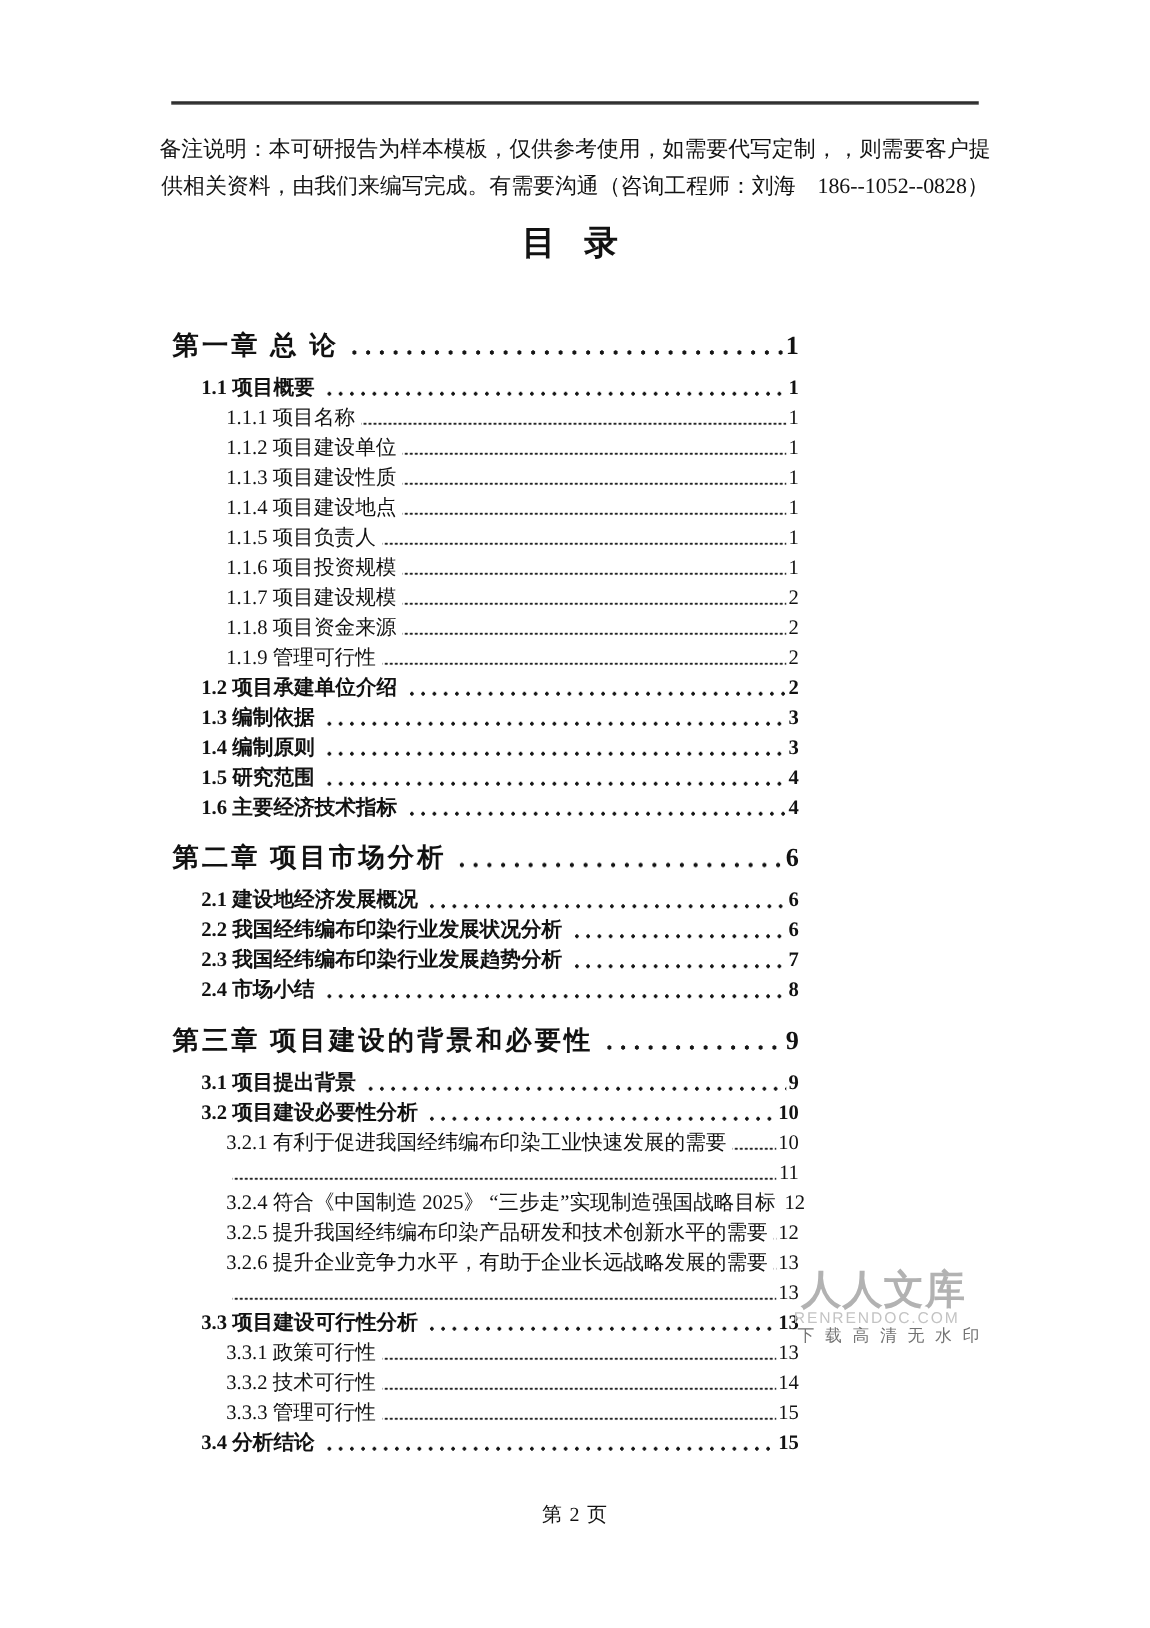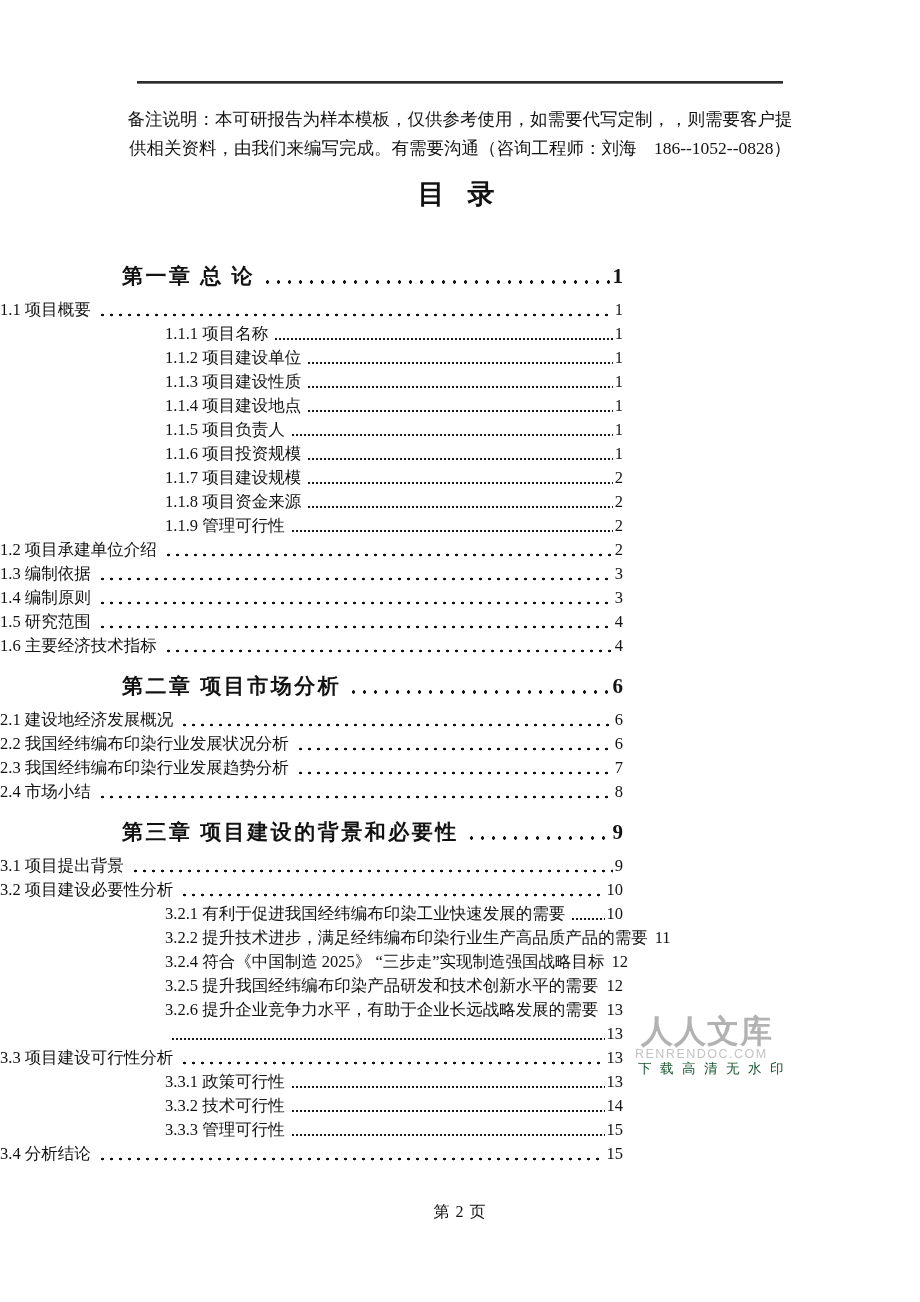--- a/index.html
+++ b/index.html
@@ -22,21 +22,21 @@
     font-size:17.5px; line-height:29px;
     text-align:center;
   }
   .toc-title {
     position:absolute; left:0; top:176px; width:100%;
     margin:0;
     font-size:27px; font-weight:bold;
     letter-spacing:8px;
     text-align:center;
   }
-  .toc { position:absolute; left:0; top:248px; width:760px; }
+  .toc { position:absolute; left:16px; top:248px; width:760px; }
   .row {
     display:flex;
     margin-right:137px;
     height:24px; line-height:24px;
     font-size:16.5px;
   }
   .row .label { white-space:nowrap; }
   .row .leader {
     flex:1 1 0; min-width:0;
     margin-left:5px; margin-right:2px;
@@ -49,21 +49,22 @@
     height:30px; line-height:30px;
     font-size:21px; font-weight:bold;
   }
   .row.l1 .label { letter-spacing:2.5px; }
   .row.l1 .leader {
     background-image:radial-gradient(circle, #141414 1.5px, transparent 1.9px);
     background-size:11px 10px;
     background-position:2px calc(100% - 4px);
   }
   .row.l2 {
-    font-weight:normal;
+    margin-left:145px;
+    font-weight:bold;
   }
   .row.l2 .leader {
     background-image:radial-gradient(circle, #141414 1.25px, transparent 1.6px);
     background-size:9px 8px;
     background-position:2px calc(100% - 3px);
   }
   .row.l3 { margin-left:165px; }
   .row.l3 .leader {
     background-image:radial-gradient(circle, #1a1a1a 0.85px, transparent 1.15px);
     background-size:4px 6px;
@@ -83,21 +84,21 @@
     font-size:12.5px; font-weight:normal;
     letter-spacing:1.5px;
     color:#c3c3c3;
     white-space:nowrap;
   }
   .wm-tagline {
     position:absolute; left:638px; top:1060px;
     font-family:"Liberation Sans","DejaVu Sans",sans-serif;
     font-size:13.5px;
     letter-spacing:8.5px;
-    color:#14532d;
+    color:#737373;
     white-space:nowrap;
   }
   .footer {
     position:absolute; left:0; top:1202px; width:100%;
     text-align:center;
     font-size:16px;
     letter-spacing:1px;
   }
 </style>
 </head>
@@ -257,21 +258,20 @@
       <span class="pagenum">10</span>
     </div>
 
     <div class="row l3">
       <span class="label">3.2.1 有利于促进我国经纬编布印染工业快速发展的需要</span>
       <span class="leader"></span>
       <span class="pagenum">10</span>
     </div>
 
     <div class="row l3">
-      <span class="label">3.2.2 提升技术进步，满足经纬编布印染行业生产高品质产品的需要</span>
       <span class="leader"></span>
       <span class="pagenum">11</span>
     </div>
 
     <div class="row l3">
       <span class="label">3.2.4 符合《中国制造 2025》 “三步走”实现制造强国战略目标</span>
       <span class="leader"></span>
       <span class="pagenum">12</span>
     </div>
 

